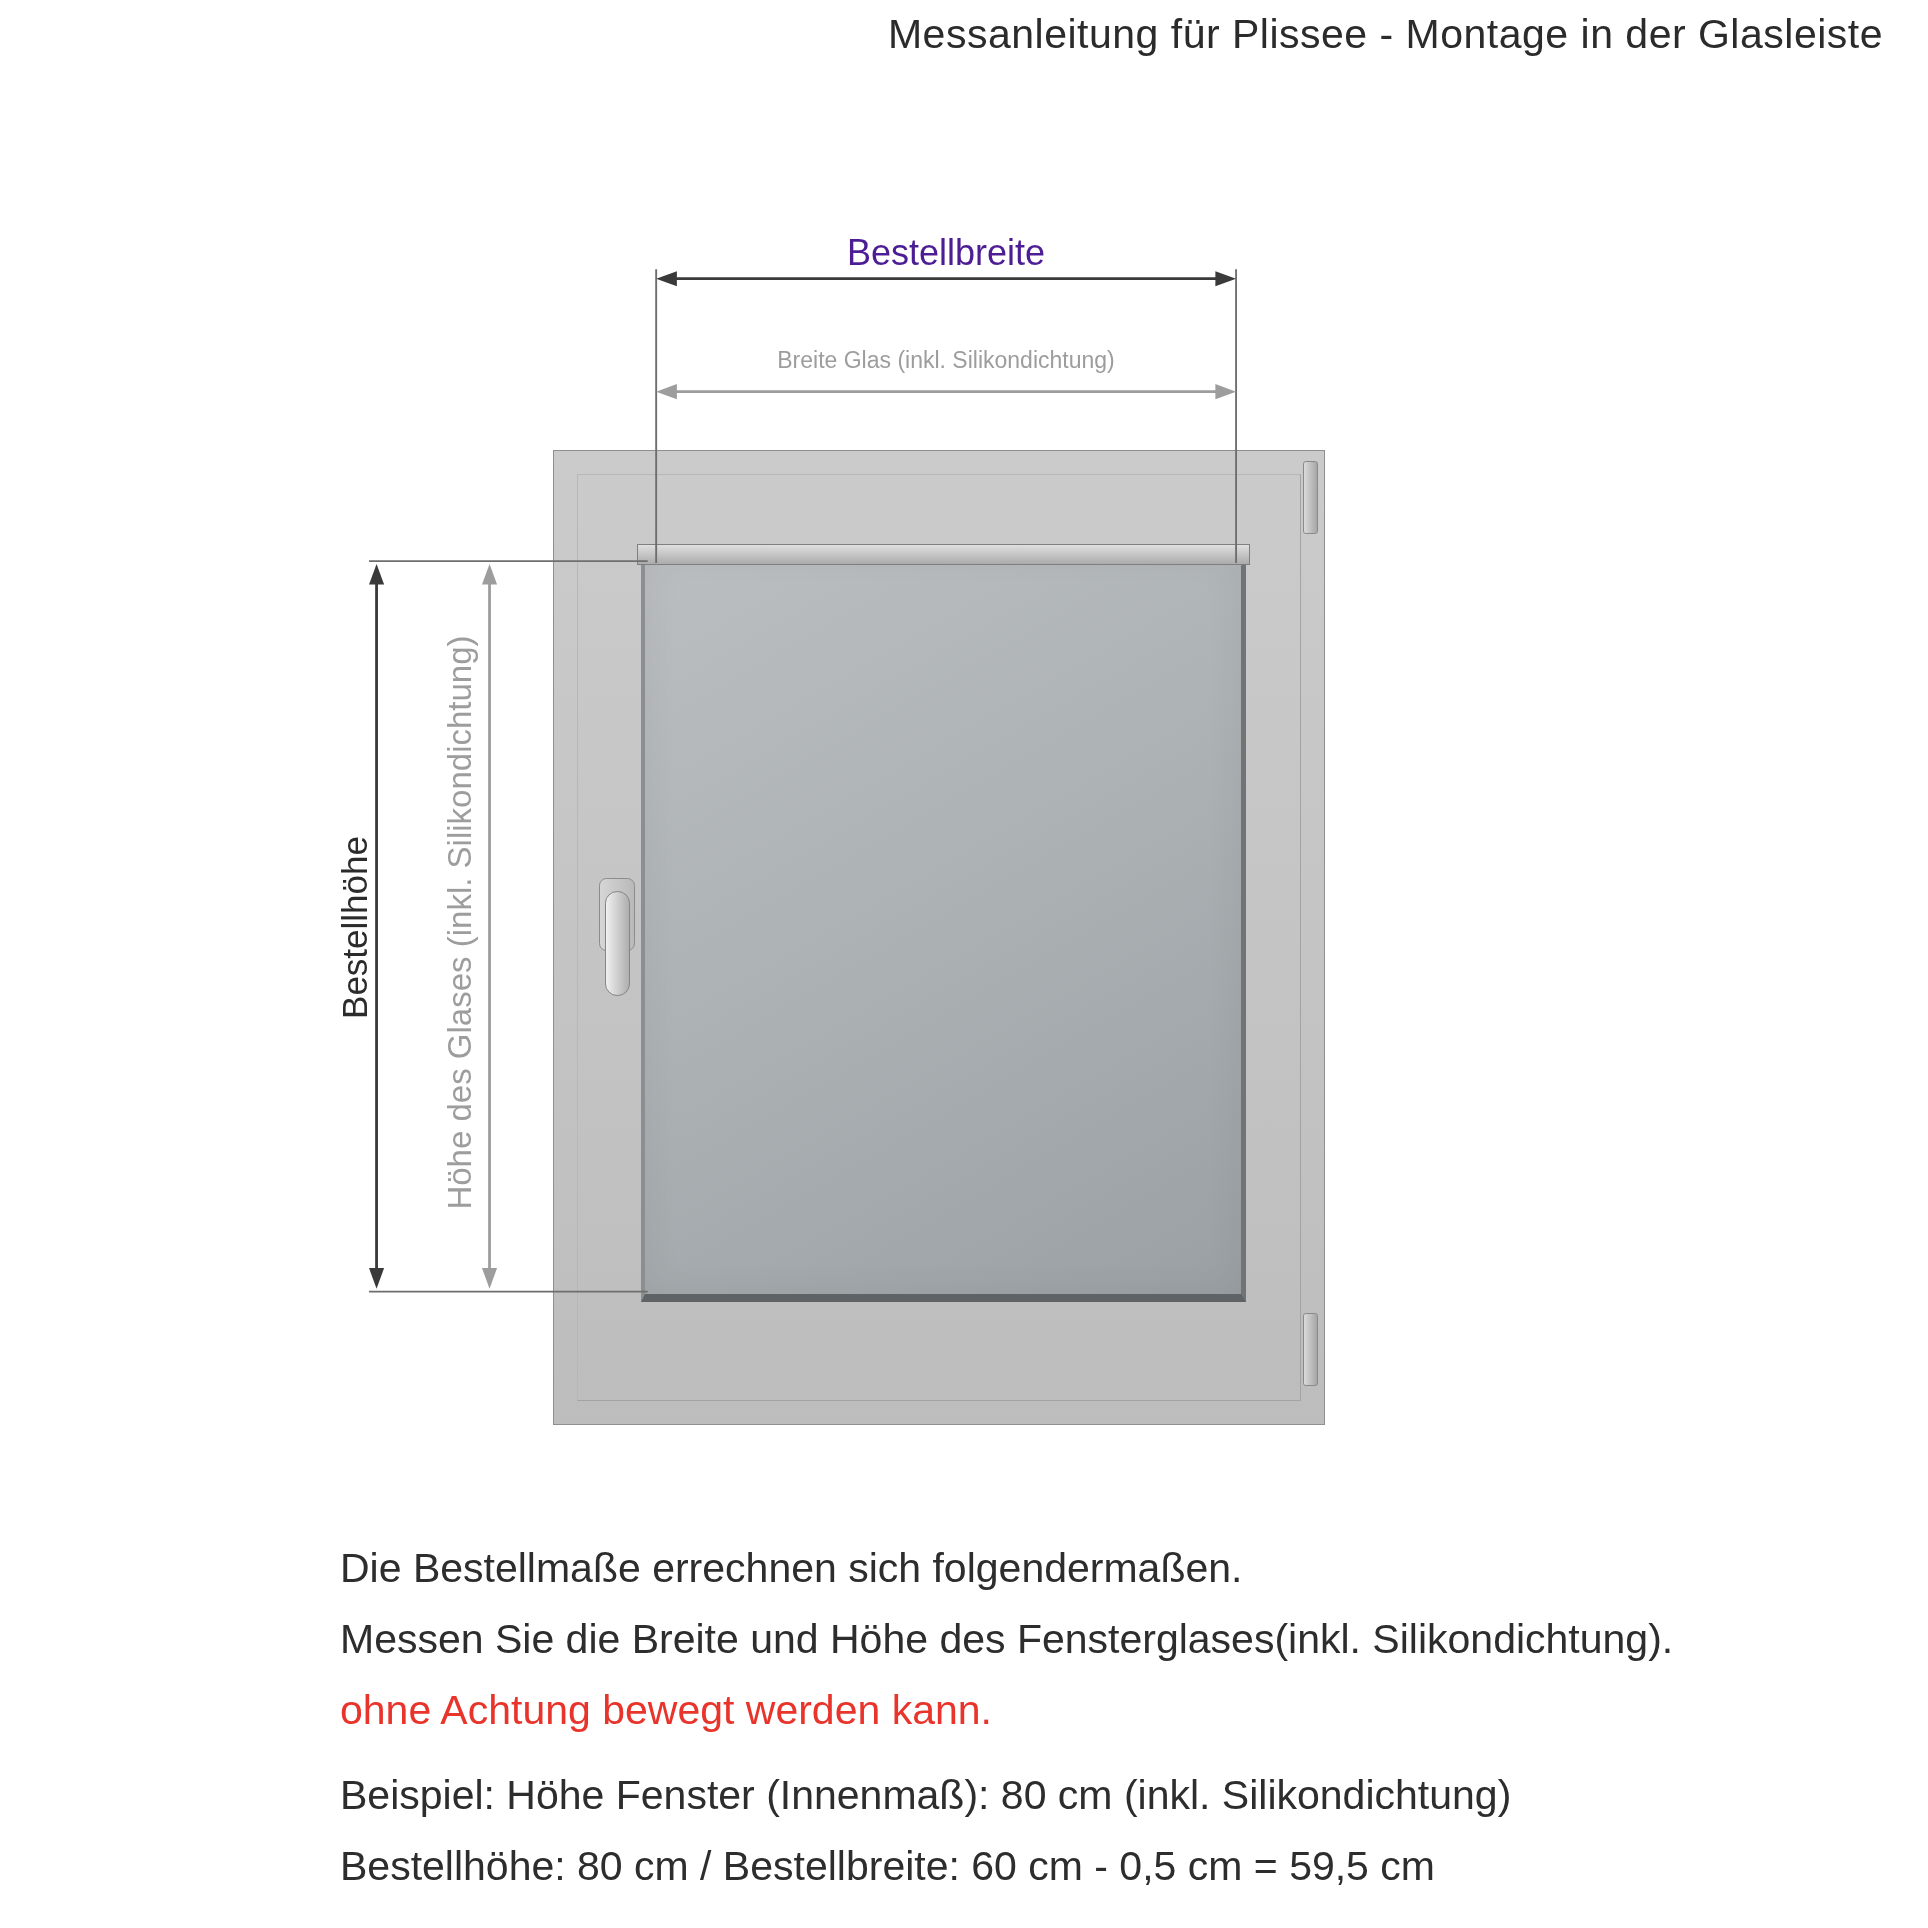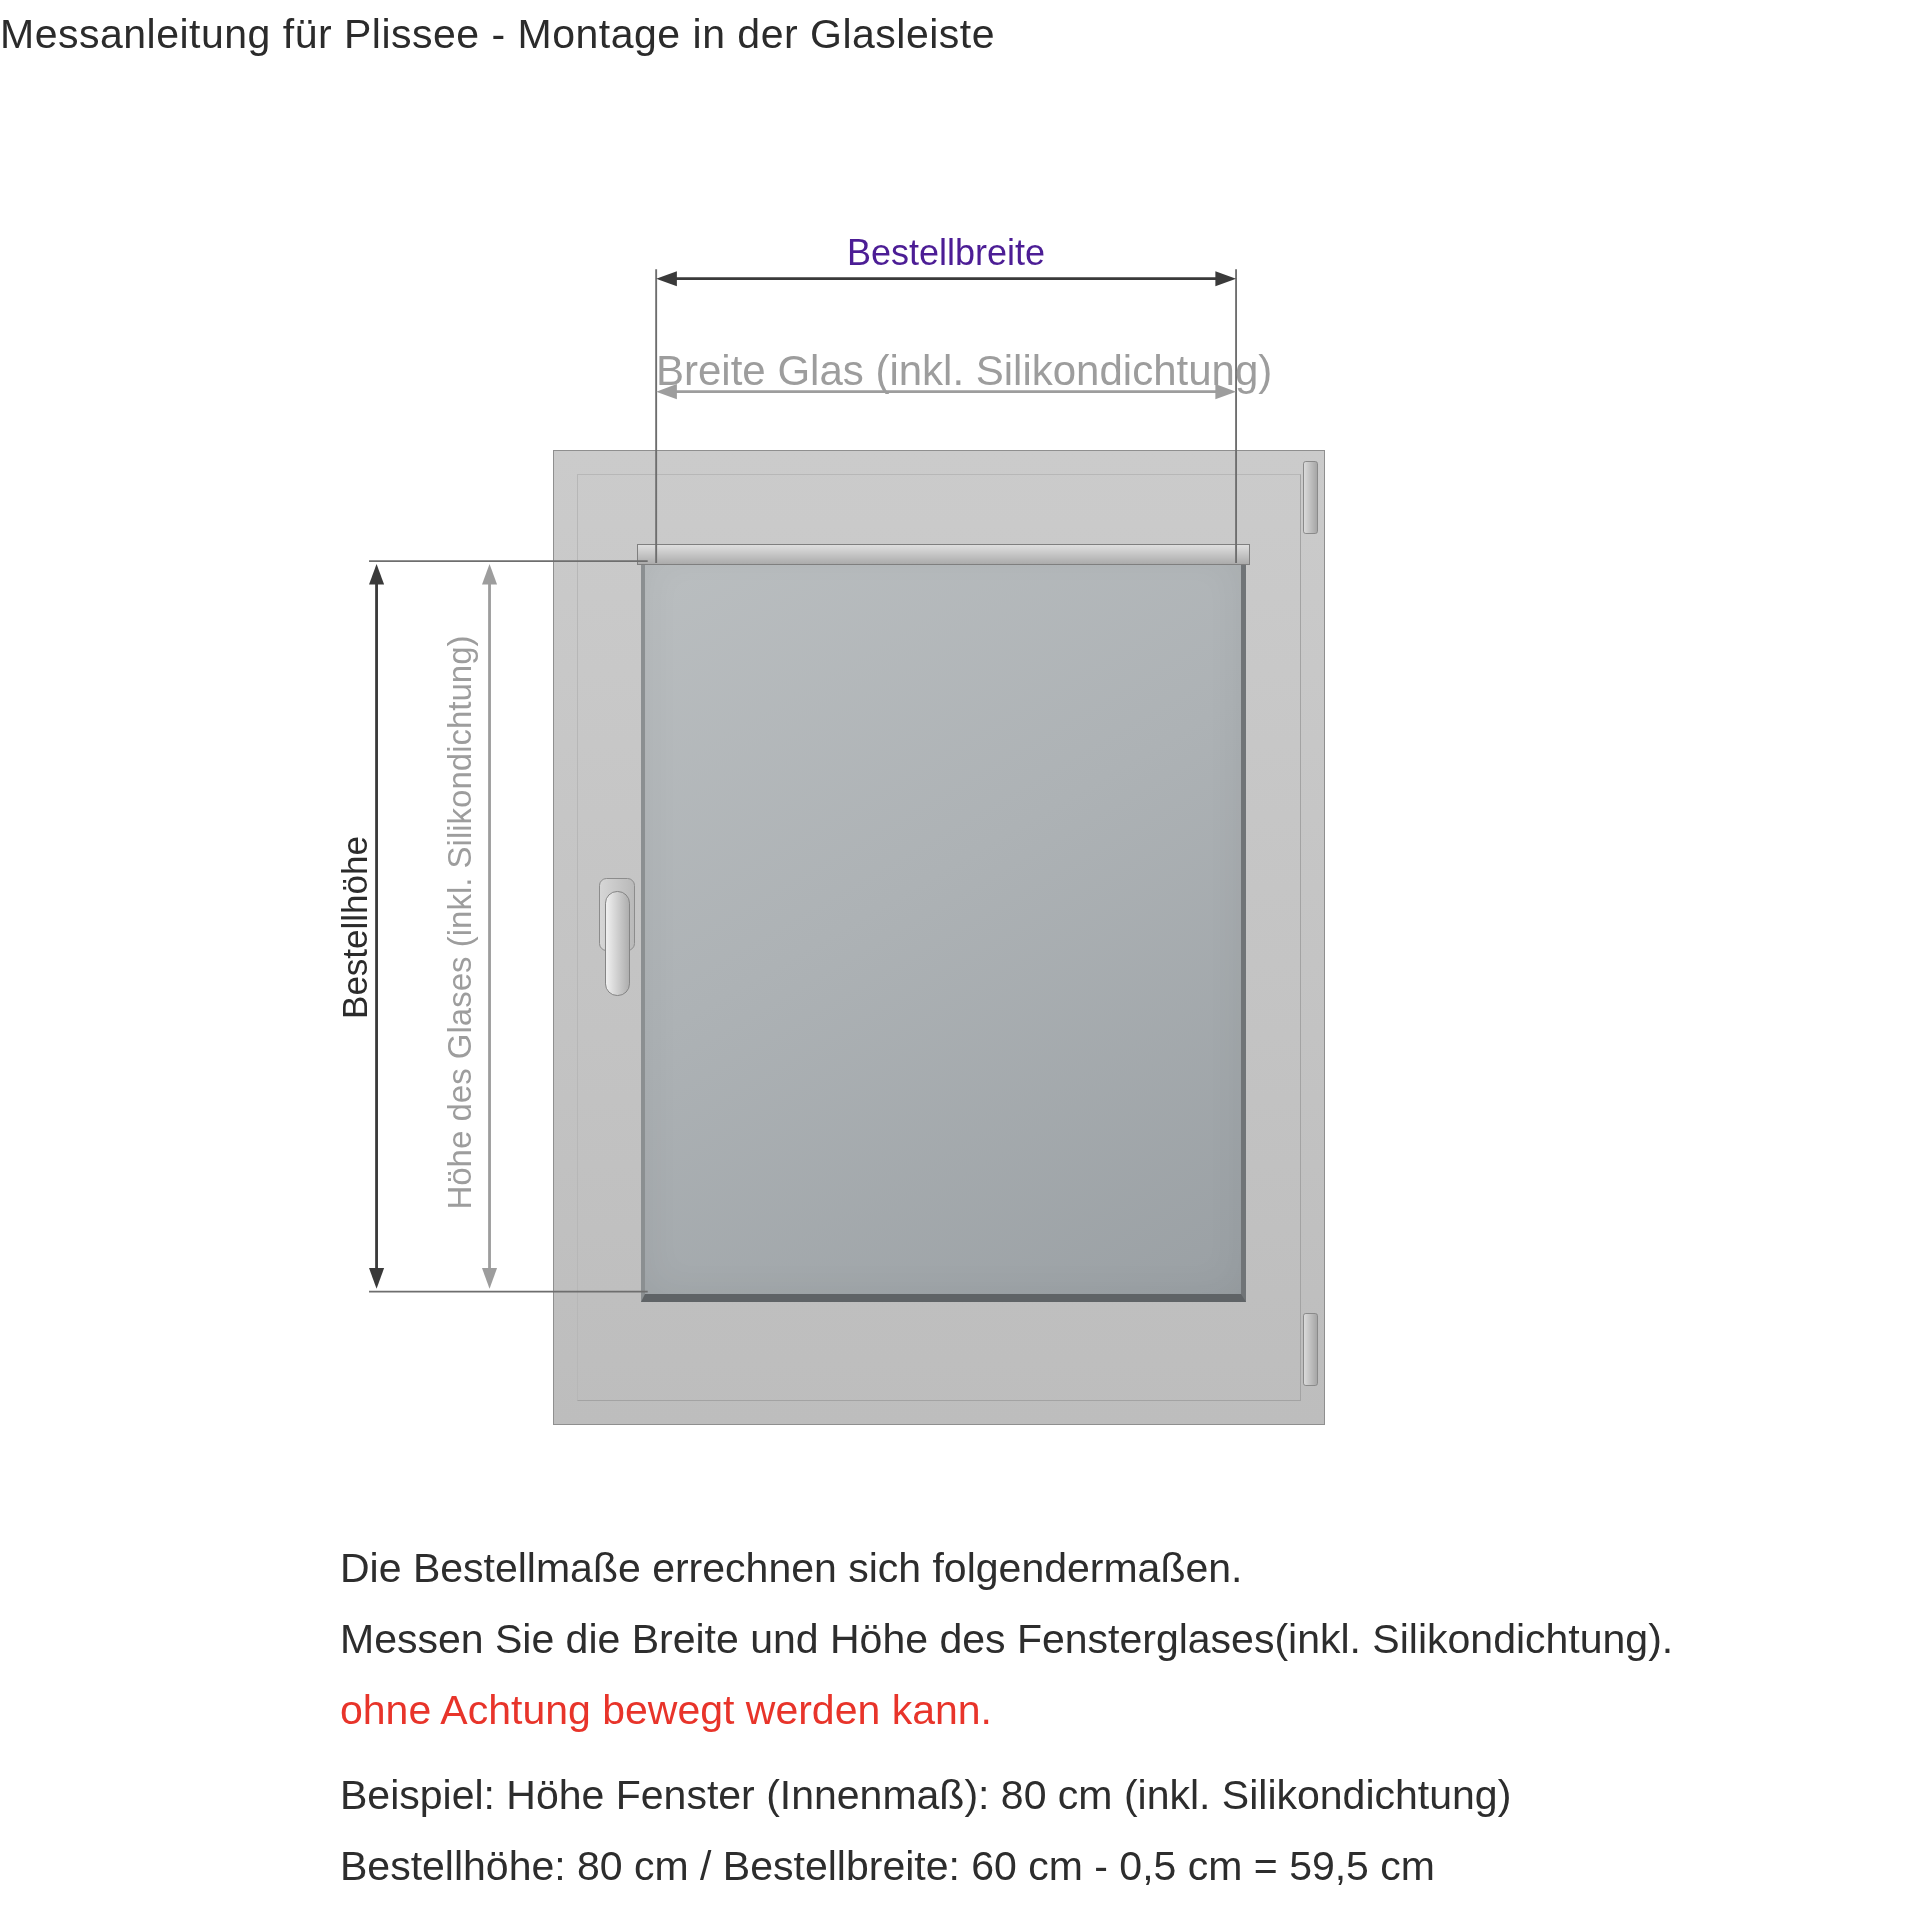--- a/index.html
+++ b/index.html
@@ -8,21 +8,21 @@
     position: relative;
     background: #ffffff;
     overflow: hidden;
     font-family: "Liberation Sans", "DejaVu Sans", sans-serif;
     color: #2d2d2d;
   }
 
   .title {
     position: absolute;
     top: 11.3px; left: 0; width: 1883px;
-    text-align: left;
+    text-align: right;
     font-size: 41px; font-weight: 400;
     margin: 0; color: #2b2b2b;
     letter-spacing: 0.5px;
   }
 
   
   .window-frame {
     position: absolute; left: 553px; top: 450px;
     width: 772px; height: 975px;
     background: linear-gradient(180deg, #cbcbcb 0%, #c3c3c3 60%, #bdbdbd 100%);
@@ -83,21 +83,21 @@
     pointer-events: none;
   }
   .dims .ext { stroke: #6e6e6e; stroke-width: 2; }
   .dims .dim-dark { stroke: #3a3a3a; stroke-width: 3; }
   .dims .dim-gray { stroke: #9d9d9d; stroke-width: 3; }
   .dims .head-dark { fill: #3a3a3a; }
   .dims .head-gray { fill: #9d9d9d; }
 
   .dim-label { position: absolute; text-align: center; white-space: nowrap; }
   .order-width  { left: 656px; width: 580px; top: 232px; font-size: 36px; color: #4c1d95; }
-  .glass-width  { left: 656px; width: 580px; top: 347px; font-size: 42px; color: #9d9d9d; }
+  .glass-width  { left: 656px; width: 580px; top: 347px; font-size: 23px; color: #9d9d9d; }
   .order-height {
     left: 73px; top: 907px; width: 565px; height: 41px;
     font-size: 35px; color: #2b2b2b;
     transform: rotate(-90deg); transform-origin: center;
   }
   .glass-height {
     left: 132px; top: 902px; width: 659px; height: 41px;
     font-size: 33px; color: #9d9d9d;
     transform: rotate(-90deg); transform-origin: center;
   }

